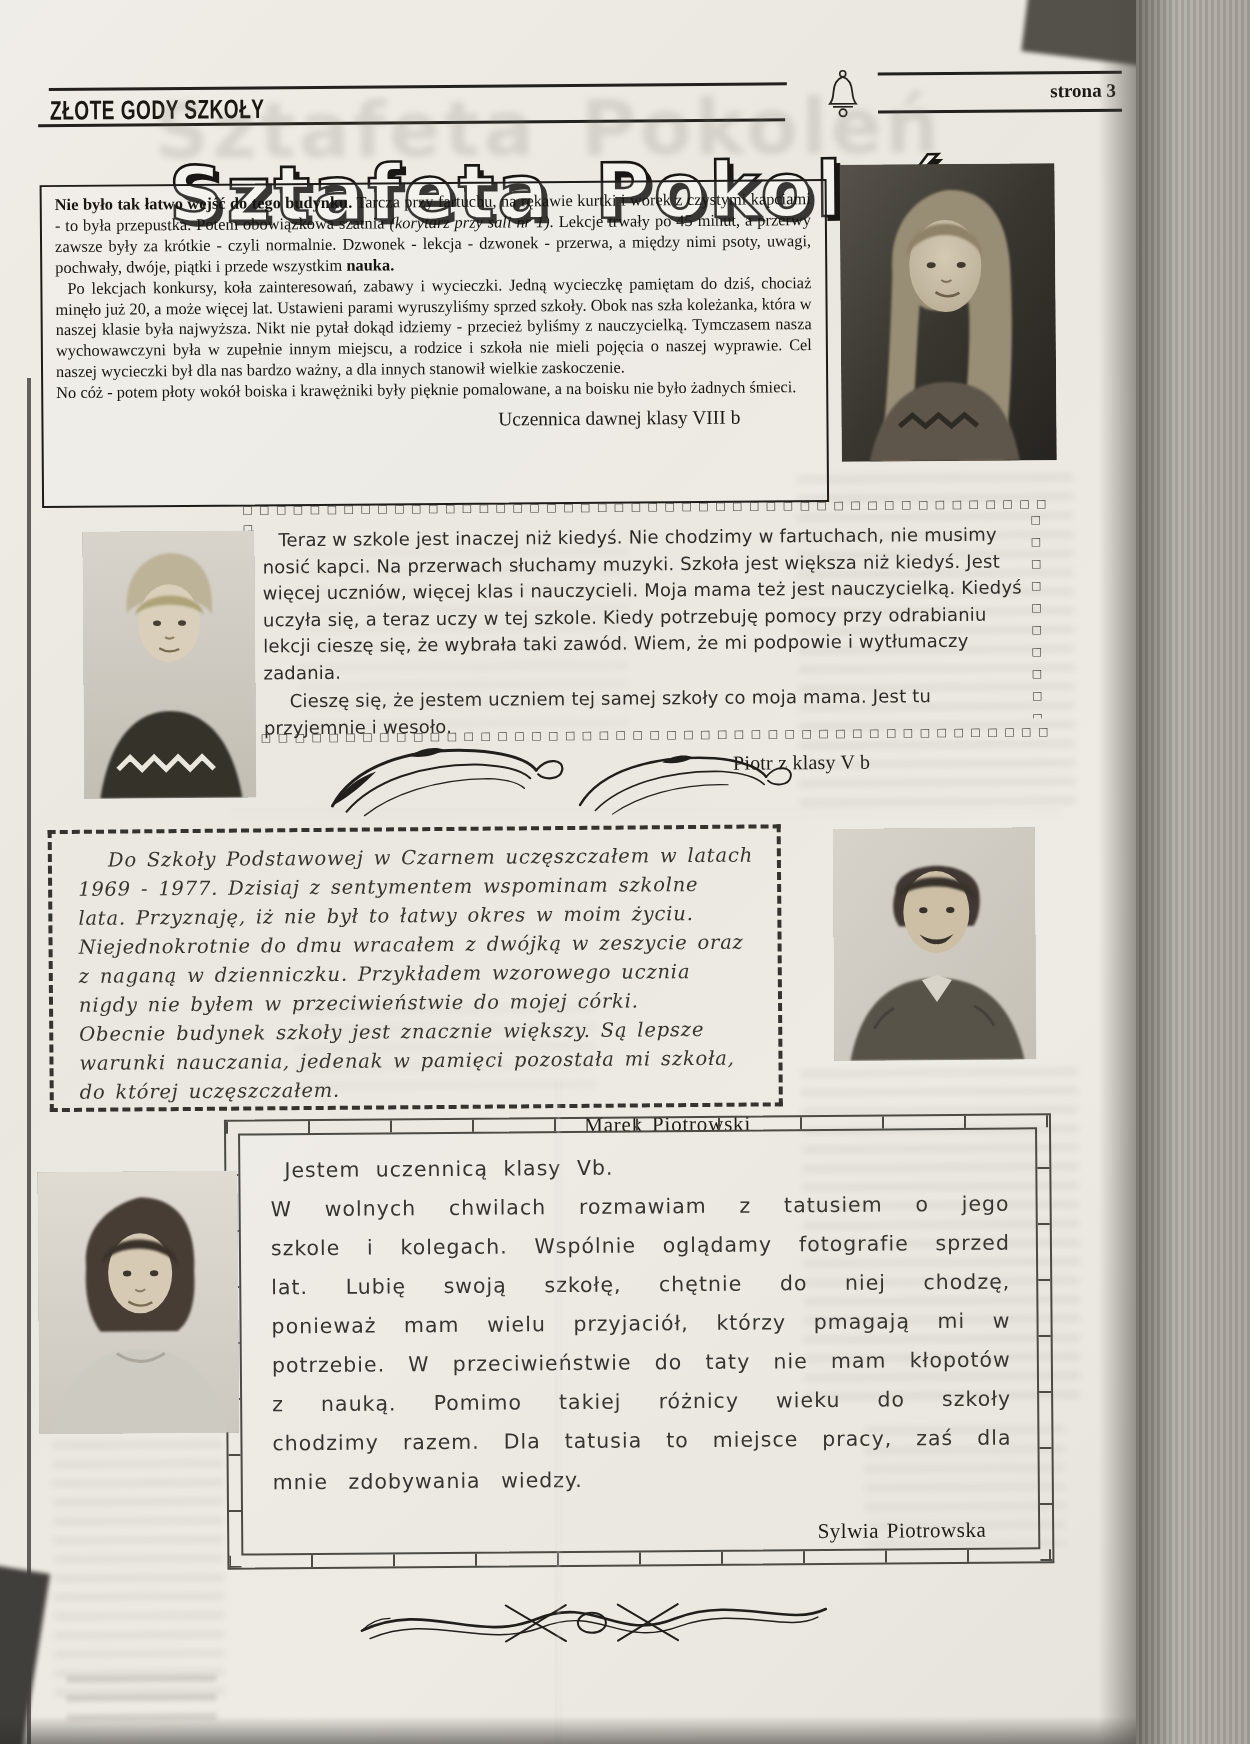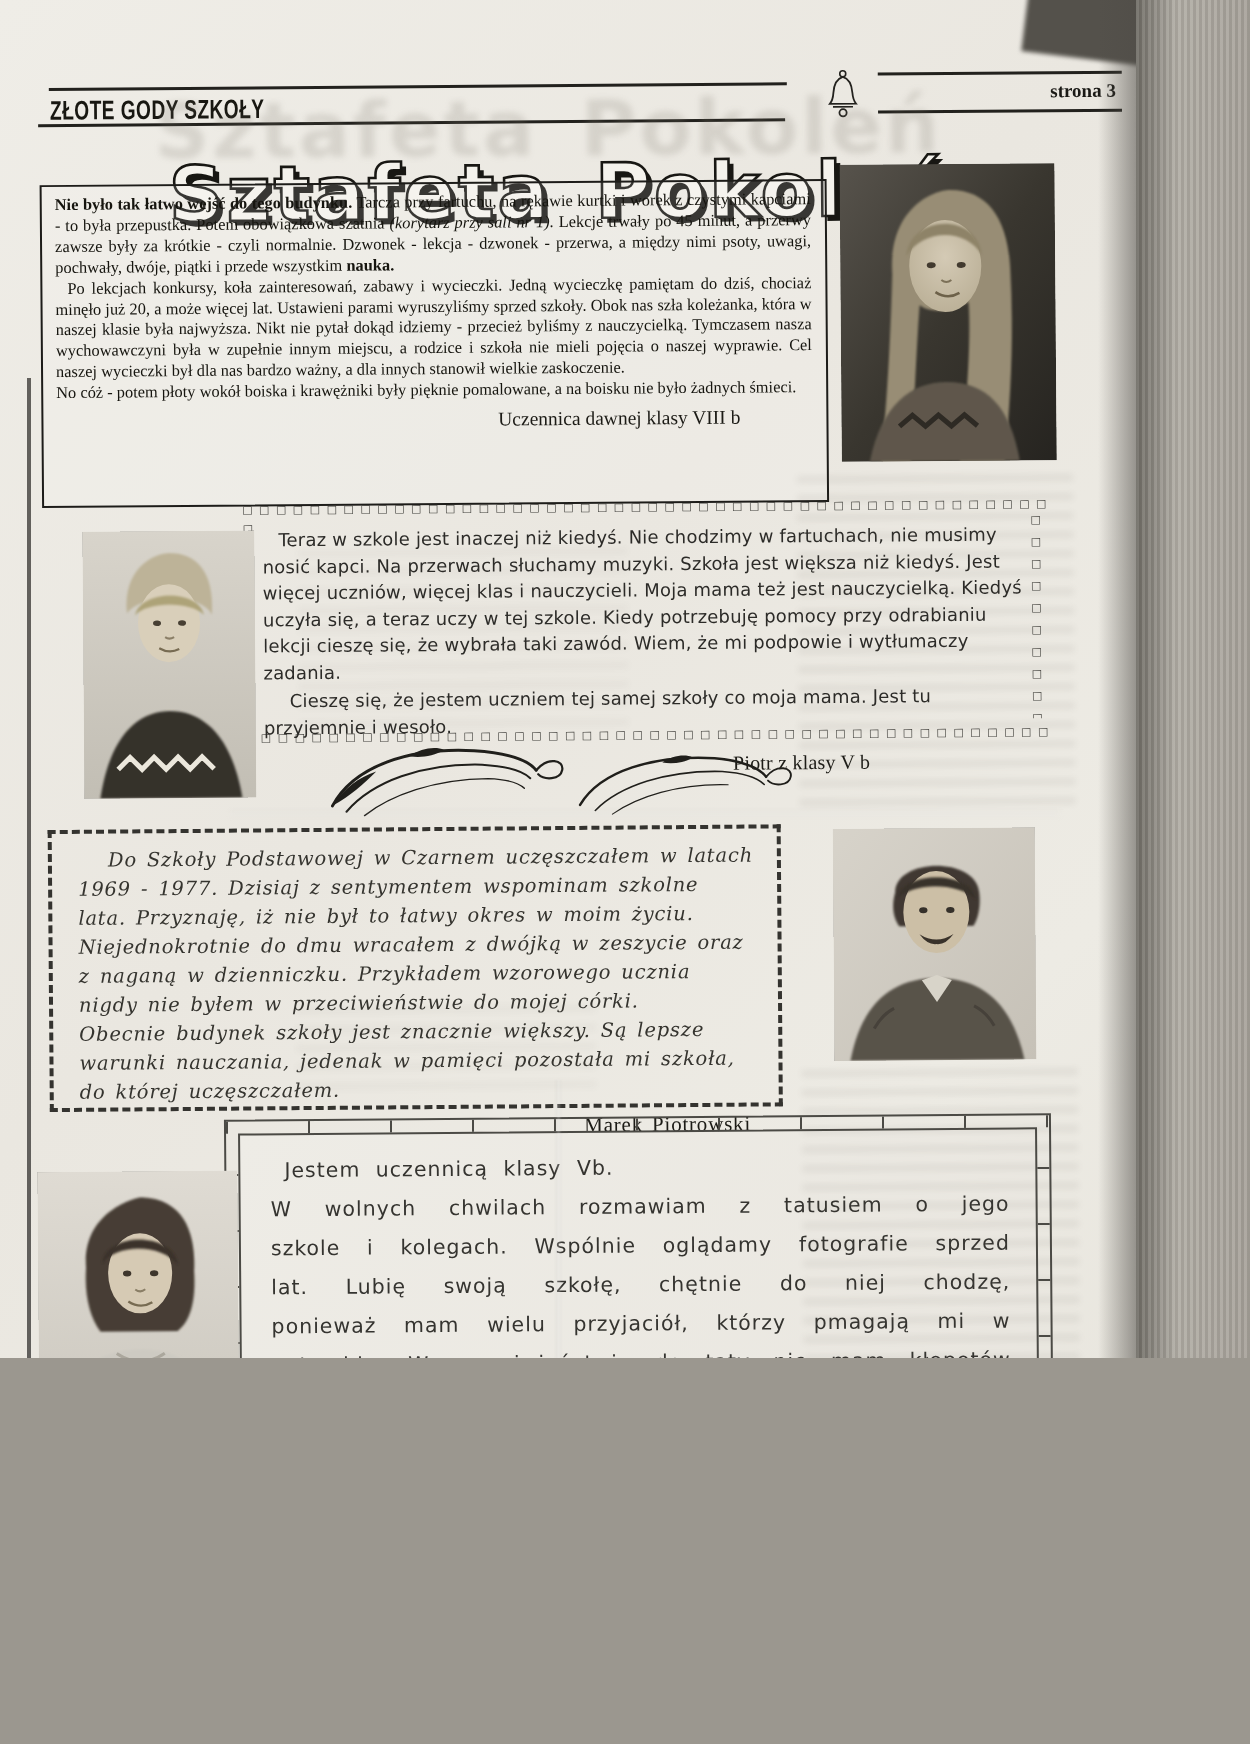--- a/index.html
+++ b/index.html
@@ -1,17 +1,17 @@
 <!DOCTYPE html>
 <html><head>
 <meta charset="utf-8">
 <style>
   html,body{margin:0;padding:0;}
   body{width:1250px;height:1744px;background:#9b978f;font-family:"Liberation Serif",serif;overflow:hidden;}
-  #scan-root{position:relative;width:1250px;height:1358px;overflow:hidden;}
+  #scan-root{position:relative;width:1250px;height:1744px;overflow:hidden;}
   #sheet{position:absolute;left:0;top:0;width:1136px;height:1744px;
          background:linear-gradient(135deg,#efede7 0%,#eae7e0 40%,#edebe4 70%,#e6e3db 100%);}
   #outer-right{position:absolute;left:1136px;top:0;width:114px;height:1744px;
     background:linear-gradient(90deg,#6f6c65 0%,#b1ada5 35%,#a7a29a 100%);}
   #outer-right .streaks{position:absolute;inset:0;opacity:.5;
     background:repeating-linear-gradient(90deg,rgba(255,255,255,.16) 0 3px,rgba(0,0,0,.14) 3px 6px);}
   #edge-right{position:absolute;left:1098px;top:0;width:38px;height:1744px;
     background:linear-gradient(90deg,rgba(80,77,72,0),rgba(80,77,72,.55));}
   .corner{position:absolute;filter:blur(2px);}
   #corner-tr{left:1026px;top:-26px;width:240px;height:92px;background:#54514b;transform:rotate(7deg);}

